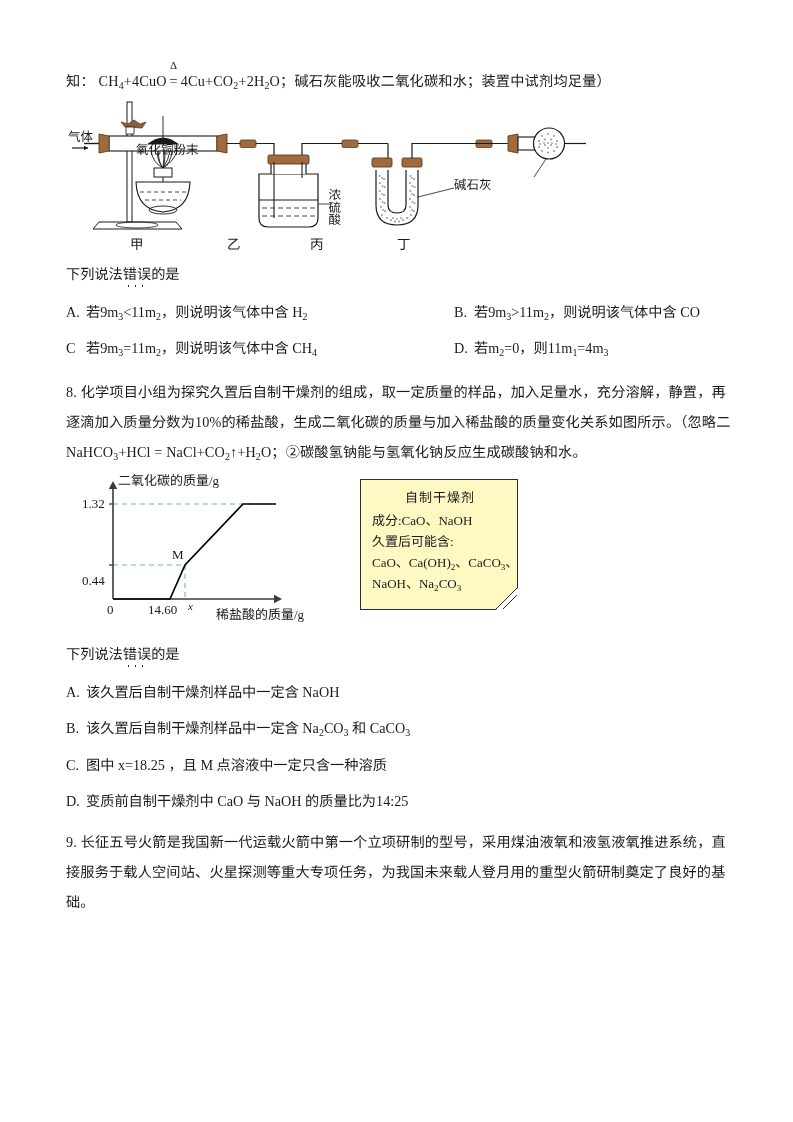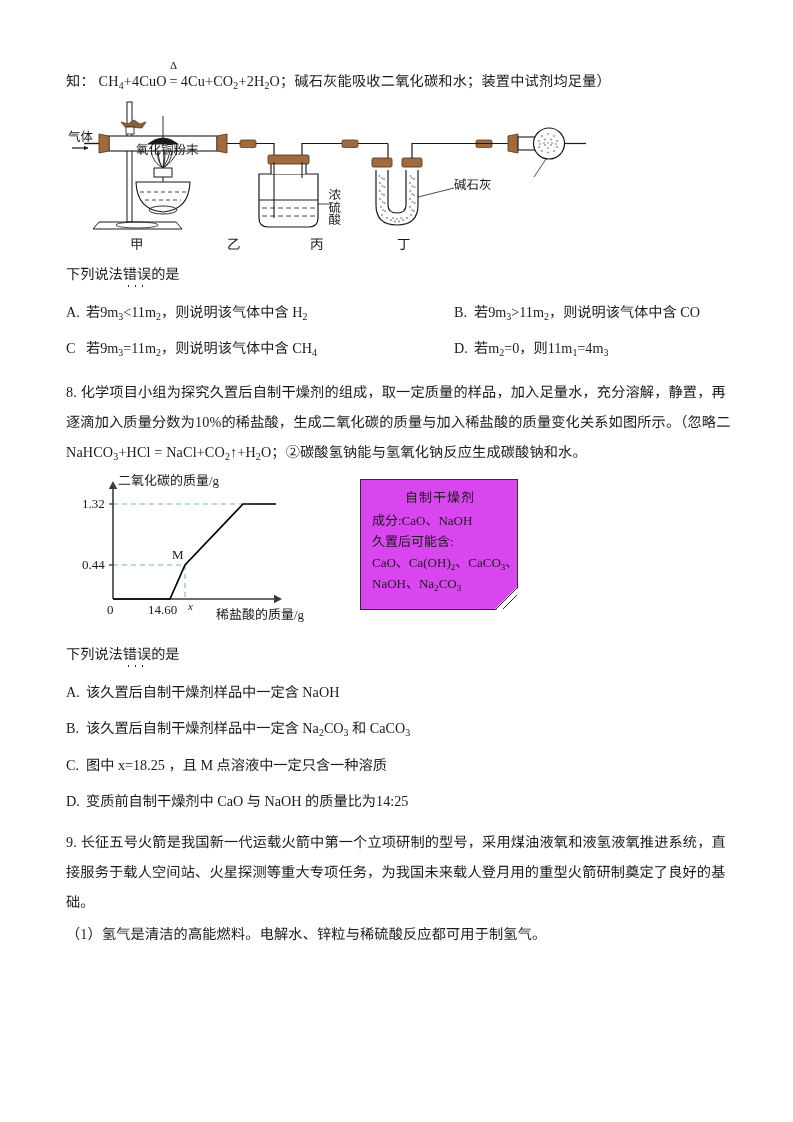--- a/index.html
+++ b/index.html
@@ -136,21 +136,21 @@
   .g-axis-title { font-size: 13px; }
 
   
   .notecard {
     position: absolute;
     left: 294px;
     top: 6px;
     width: 158px;
     height: 131px;
     border: 1px solid #2e2e2e;
-    background: #d946ef;
+    background: #fef9c3;
     font-size: 13px;
     line-height: 1.62;
     padding: 7px 9px 0 11px;
     box-sizing: border-box;
   }
   .notecard .nc-title {
     text-align: center;
     margin-bottom: 2px;
     letter-spacing: 1px;
   }
@@ -391,21 +391,21 @@
         <path d="M202 126 l-8 -4.2 v8.4 z" fill="#3a3a3a"></path>
 
         <line x1="29" y1="31" x2="33" y2="31" stroke="#3a3a3a" stroke-width="1.3"></line>
         <line x1="29" y1="92" x2="33" y2="92" stroke="#3a3a3a" stroke-width="1.3"></line>
 
         <polyline points="33,126 90,126 105,92 163,31 196,31" fill="none" stroke="#000000" stroke-width="1.7"></polyline>
       </svg>
 
       <span class="g-txt g-axis-title" style="left:38px; top:-3px;">二氧化碳的质量/g</span>
       <span class="g-txt" style="left:2px; top:23px;">1.32</span>
-      <span class="g-txt" style="left:2px; top:84px;">0.44</span>
+      <span class="g-txt" style="left:2px; top:100px;">0.44</span>
       <span class="g-txt" style="left:27px; top:129px;">0</span>
       <span class="g-txt" style="left:68px; top:129px;">14.60</span>
       <span class="g-txt" style="left:108px; top:127px; font-size:11px; font-style:italic;">x</span>
       <span class="g-txt g-axis-title" style="left:136px; top:131px;">稀盐酸的质量/g</span>
       <span class="g-txt" style="left:92px; top:74px; font-size:13px;">M</span>
     </div>
 
     <div class="notecard">
       <div class="nc-title">自制干燥剂</div>
       <div class="nc-line">成分:CaO、NaOH</div>
@@ -440,17 +440,16 @@
     </div>
   </div>
 
   <div class="para" style="margin-top:8px;">
     <div>
       <span>9.</span>
       <span>长征五号火箭是我国新一代运载火箭中第一个立项研制的型号，采用煤油液氧和液氢液氧推进系统，直</span>
     </div>
     <div>接服务于载人空间站、火星探测等重大专项任务，为我国未来载人登月用的重型火箭研制奠定了良好的基</div>
     <div>础。</div>
-    <div style="margin-top:2px;">（1）氢气是清洁的高能燃料。电解水、锌粒与稀硫酸反应都可用于制氢气。</div>
   </div>
 
 </div>
 </div>
 
 </body></html>

